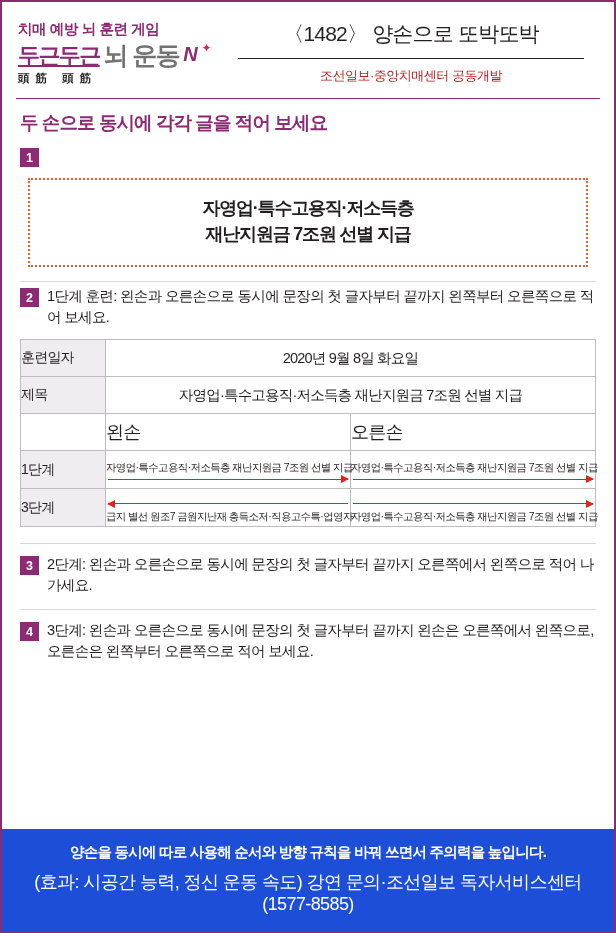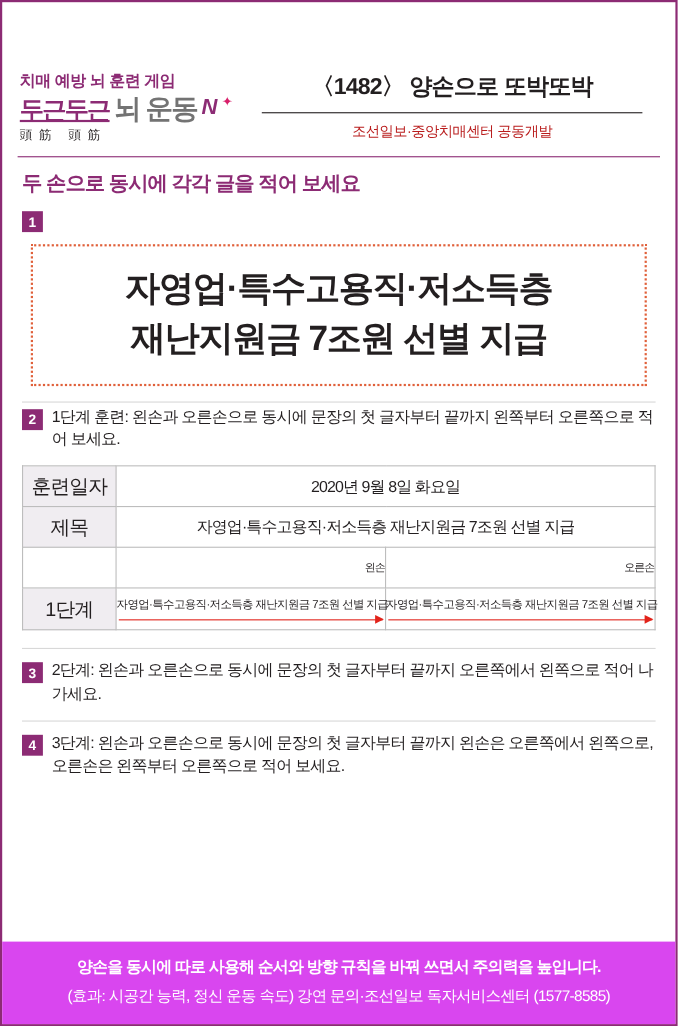--- a/index.html
+++ b/index.html
@@ -23,21 +23,20 @@
     background: #ffffff;
   }
 
   
   .header {
     display: flex;
     align-items: flex-start;
     padding: 14px 16px 6px 16px;
     height: 96px;
     box-sizing: border-box;
-    margin-top: 44px;
   }
   .brand {
     width: 206px;
     flex: 0 0 206px;
     padding-top: 4px;
   }
   .brand-tagline {
     font-size: 14.5px;
     font-weight: bold;
     color: #8c2b74;
@@ -72,33 +71,33 @@
     line-height: 1;
     transform: translateY(-2px);
   }
   .brand-logo-star {
     font-size: 12px;
     color: #d81f6a;
     transform: translateY(-8px);
   }
   .brand-sub {
     font-size: 11.5px;
-    font-weight: normal;
+    font-weight: bold;
     color: #231f20;
     letter-spacing: 6px;
     margin-top: 3px;
   }
   .title-block {
     flex: 1;
     text-align: center;
     padding-top: 4px;
   }
   .title-main {
     font-size: 21px;
-    font-weight: bold;
+    font-weight: normal;
     color: #231f20;
     letter-spacing: -0.8px;
     white-space: nowrap;
   }
   .title-rule {
     border: 0;
     border-top: 1.5px solid #231f20;
     margin: 10px 14px 8px 14px;
   }
   .title-sub {
@@ -151,21 +150,21 @@
   }
 
   
   .quote-wrap {
     margin: 11px 26px 0 26px;
     border: 2px dotted #e0603a;
     padding: 16px 10px 18px 10px;
     text-align: center;
   }
   .quote-line {
-    font-size: 32px;
+    font-size: 18px;
     font-weight: bold;
     letter-spacing: -1.2px;
     color: #231f20;
     line-height: 1.42;
   }
 
   .hr-light {
     border: 0;
     border-top: 1px solid #d8d8d8;
     margin: 14px 18px 0 18px;
@@ -181,36 +180,35 @@
     table-layout: fixed;
   }
   table.grid td {
     border: 1px solid #bdbdbd;
     padding: 0;
     vertical-align: middle;
   }
   .cell-label {
     width: 84px;
     background: #f0edf1;
-    text-align: center;
-    font-size: 18px;
+    font-size: 14px;
     letter-spacing: -0.8px;
     height: 36px;
     color: #231f20;
   }
   .cell-value {
     text-align: center;
     font-size: 14.5px;
     letter-spacing: -0.8px;
     height: 36px;
     color: #231f20;
   }
   .cell-head {
-    text-align: right;
-    font-size: 10px;
+    text-align: left;
+    font-size: 18px;
     letter-spacing: -0.8px;
     height: 34px;
     color: #231f20;
   }
   .hand-row td {
     height: 37px;
   }
   .hand-cell {
     position: relative;
     padding: 0 6px;
@@ -257,34 +255,34 @@
     border-bottom: 4.5px solid transparent;
     border-right: 8px solid #e2231a;
   }
 
   
   .footer {
     position: absolute;
     left: 0;
     right: 0;
     bottom: 0;
-    background: #d946ef;
+    background: #1d4ed8;
     color: #ffffff;
     text-align: center;
     padding: 14px 10px 16px 10px;
     box-sizing: border-box;
   }
   .footer-main {
     font-size: 14.5px;
     font-weight: bold;
     letter-spacing: -0.75px;
     margin-bottom: 8px;
   }
   .footer-sub {
-    font-size: 14px;
+    font-size: 18px;
     letter-spacing: -0.6px;
   }
 </style>
 </head>
 <body>
 
 <div class="page">
 
   <div class="header">
     <div class="brand">
@@ -353,20 +351,37 @@
         <td class="hand-cell">
           <div class="hand-text">자영업·특수고용직·저소득층 재난지원금 7조원 선별 지급</div>
           <div class="arrow">
                 <span class="bar"></span>
                 <span class="headR"></span>
               </div>
         </td>
       </tr>
 
 
+      <tr class="hand-row">
+        <td class="cell-label">3단계</td>
+        <td class="hand-cell">
+          <div class="arrow" style="margin-top:6px;">
+                <span class="bar"></span>
+                <span class="headL"></span>
+              </div>
+          <div class="hand-text" style="margin-top:2px;">급지 별선 원조7 금원지난재 층득소저·직용고수특·업영자</div>
+        </td>
+        <td class="hand-cell">
+          <div class="arrow" style="margin-top:6px;">
+                <span class="bar"></span>
+                <span class="headR"></span>
+              </div>
+          <div class="hand-text" style="margin-top:2px;">자영업·특수고용직·저소득층 재난지원금 7조원 선별 지급</div>
+        </td>
+      </tr>
     </tbody>
       </table>
   </div>
 
   <hr class="hr-light" style="margin-top:16px;">
 
   <div class="step" style="margin-top:10px;">
     <div class="step-num">3</div>
     <div class="step-text">2단계: 왼손과 오른손으로 동시에 문장의 첫 글자부터 끝까지 오른쪽에서 왼쪽으로 적어 나가세요.</div>
   </div>

